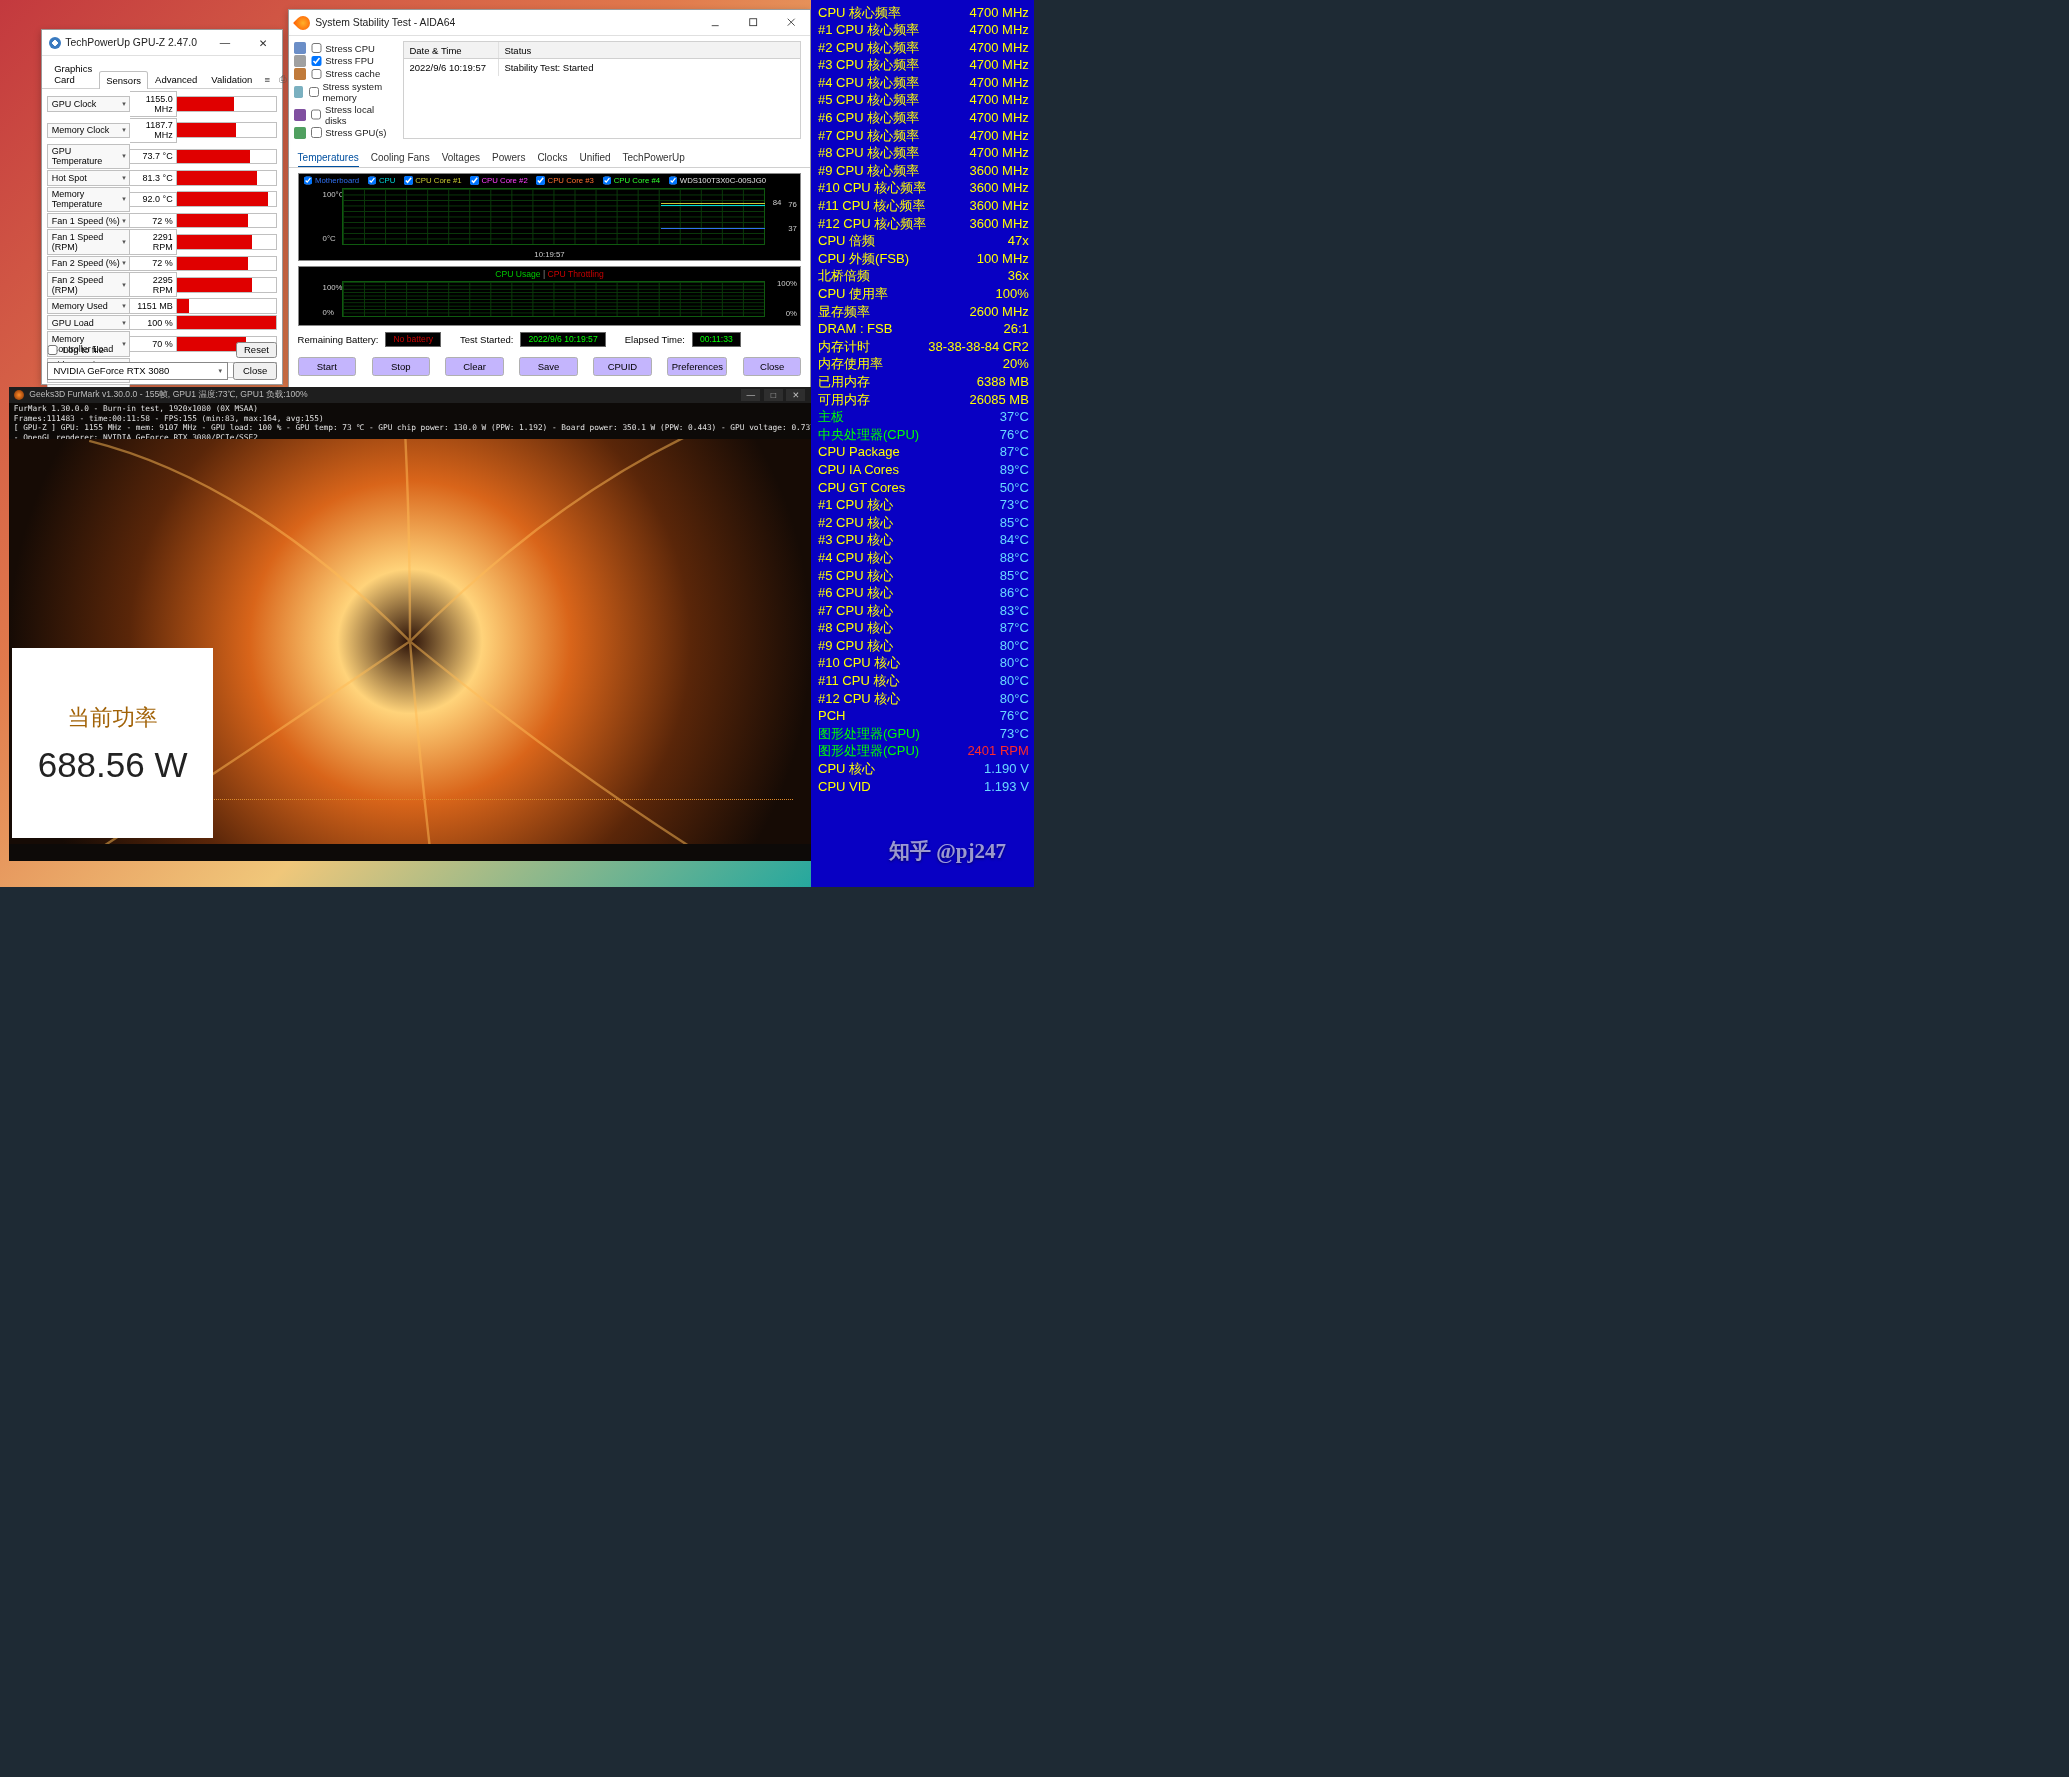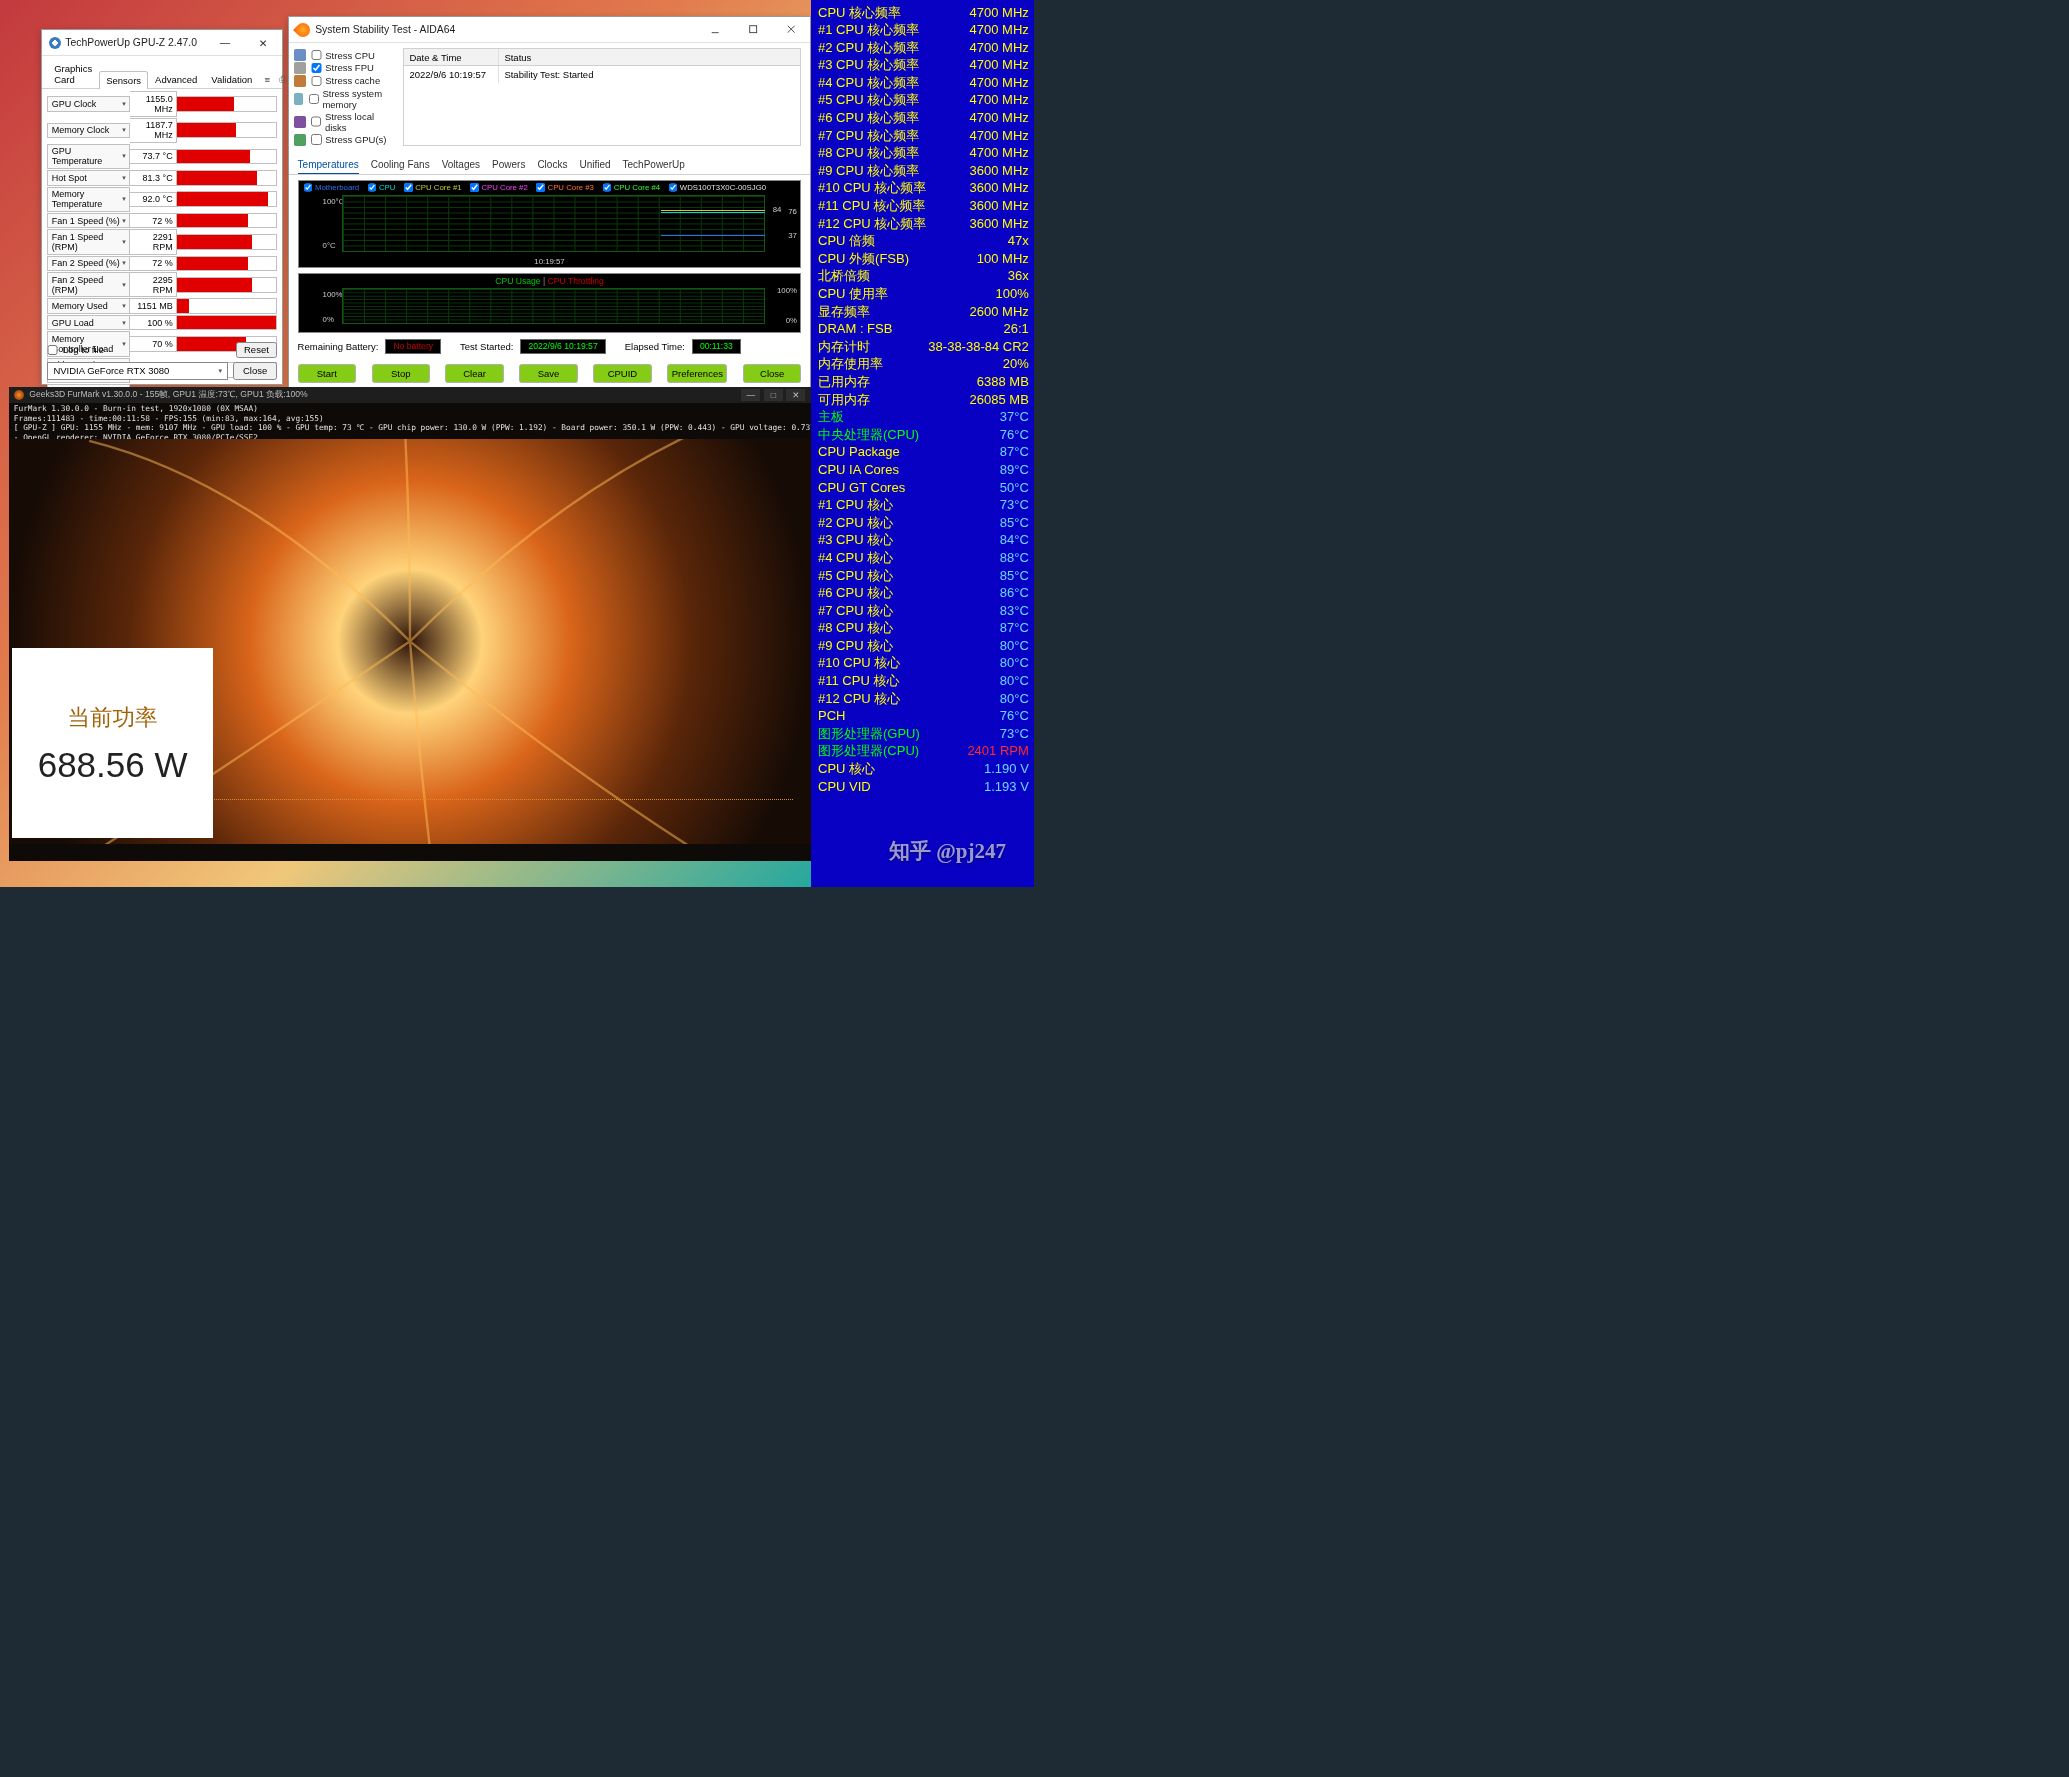--- a/index.html
+++ b/index.html
@@ -6,21 +6,21 @@
   body { width:1034px; height:887px; background:#1e2a34; position:relative; overflow:hidden; }
   #desktop { position:absolute; inset:0; background:linear-gradient(135deg,#c3393e 0%,#e17a4c 35%,#f0c77a 60%,#1aa6a0 90%); }
 
   
   #osd { position:absolute; right:0; top:0; width:223px; height:100%; background:#0800c3; padding:3.5px 5.2px 1.7px 7px; font-family:"Microsoft YaHei",SimHei,sans-serif; overflow:hidden; }
   #osd .row { display:flex; justify-content:space-between; font-size:13px; line-height:17.6px; font-weight:400; }
   #osd .lbl.y { color:#ffff00; } #osd .lbl.g { color:#00ff00; }
   #osd .val.y { color:#ffff00; } #osd .val.lb { color:#6ad7ff; } #osd .val.r { color:#ff2a2a; }
 
   
-  #aida { position:absolute; left:288px; top:16px; width:523px; height:380px; background:#fff; border:0.9px solid #9a9a9a; box-shadow:0 1.7px 7px rgba(0,0,0,0.25); }
+  #aida { position:absolute; left:288px; top:9px; width:523px; height:380px; background:#fff; border:0.9px solid #9a9a9a; box-shadow:0 1.7px 7px rgba(0,0,0,0.25); }
   .titlebar { height:26px; display:flex; align-items:center; padding:0 0 0 7px; font-size:10.4px; color:#222; border-bottom:0.9px solid #e0e0e0; }
   .titlebar .flame { width:14px; height:14px; margin-right:5.2px; background:radial-gradient(circle,#ffb02a,#ff5a00); border-radius:50% 50% 50% 0; transform:rotate(45deg); }
   .titlebar .spacer { flex:1; }
   .titlebar .btn { width:38px; height:24px; display:flex; align-items:center; justify-content:center; font-size:10.4px; color:#333; }
   .titlebar .btn svg{width:10.4px;height:10.4px}
   #aida .body { display:flex; padding:5.2px 8.6px 8.6px 5.2px; gap:7px; }
   #aida .checks { width:102px; font-size:9.5px; color:#222; }
   #aida .checks label { display:flex; align-items:center; gap:3.5px; margin:0.9px 0; }
   #aida .checks input{width:10.4px;height:10.4px}
   .mini-icon{width:12px;height:12px;display:inline-block;border-radius:1.7px;margin-right:1.7px}
@@ -41,21 +41,21 @@
   .chart .grid{position:absolute;inset:14px 35px 15.6px 43px;background:linear-gradient(#0a3a0a 0.9px,transparent 0.9px) 0 0/100% 10%,linear-gradient(90deg,#0a3a0a 0.9px,transparent 0.9px) 0 0/5% 100%;border:0.9px solid #0f5a0f}
   #chart1{height:88px}#chart2{height:60px}
   #chart1 .line{position:absolute;right:35px;height:0.9px;width:104px}
   #chart2 .legend2{position:absolute;top:1.7px;width:100%;text-align:center;font-size:8.6px}
   #chart2 .legend2 .a{color:#00c800}#chart2 .legend2 .b{color:#c80000}
   .chart .xlabel{position:absolute;bottom:1.7px;left:50%;transform:translateX(-50%);font-size:7.8px;color:#ccc}
   .chart .rnum{position:absolute;right:3.5px;font-size:7.8px;color:#ccc}
   #aida .footer{display:flex;align-items:center;gap:7px;font-size:9.5px;padding:5.2px 8.6px}
   .badge{background:#000;color:#0f0;padding:1.7px 7px;border:0.9px solid #666;font-size:8.6px}
   #aida .btns{display:flex;gap:15.6px;padding:5.2px 8.6px 7px 8.6px;font-size:9.5px;justify-content:space-between}
-  #aida .btns button{padding:2.6px 3.5px;border:0.9px solid #b0b0b0;background:#84cc16;border-radius:2.6px;font-size:9.5px;width:69px}
+  #aida .btns button{padding:2.6px 3.5px;border:0.9px solid #b0b0b0;background:#c4b5fd;border-radius:2.6px;font-size:9.5px;width:69px}
   #aida .btns button:last-child{margin-left:auto}
 
   
   #gpuz{position:absolute;left:41px;top:29px;width:242px;height:356px;background:#fff;border:0.9px solid #9a9a9a;box-shadow:0 1.7px 7px rgba(0,0,0,0.25)}
   #gpuz .titlebar .eye{width:12px;height:12px;margin-right:4.3px;background:radial-gradient(circle,#fff 30%,#3a7ac0 31%);border-radius:50%}
   #gpuz .tabbar{display:flex;font-size:9.5px;border-bottom:0.9px solid #d0d0d0;padding:3.5px 5.2px 0 5.2px;align-items:flex-end}
   #gpuz .tabbar span{padding:2.6px 6px;cursor:pointer;border:0.9px solid transparent;border-bottom:none}
   #gpuz .tabbar .active{border-color:#c0c0c0;background:#fff;border-radius:2.6px 2.6px 0 0;position:relative;top:0.9px}
   #gpuz .tabbar .ico{margin-left:auto;width:15.6px;display:inline-flex;justify-content:center;color:#555}
   #gpuz .rows{padding:1.7px 5.2px}

